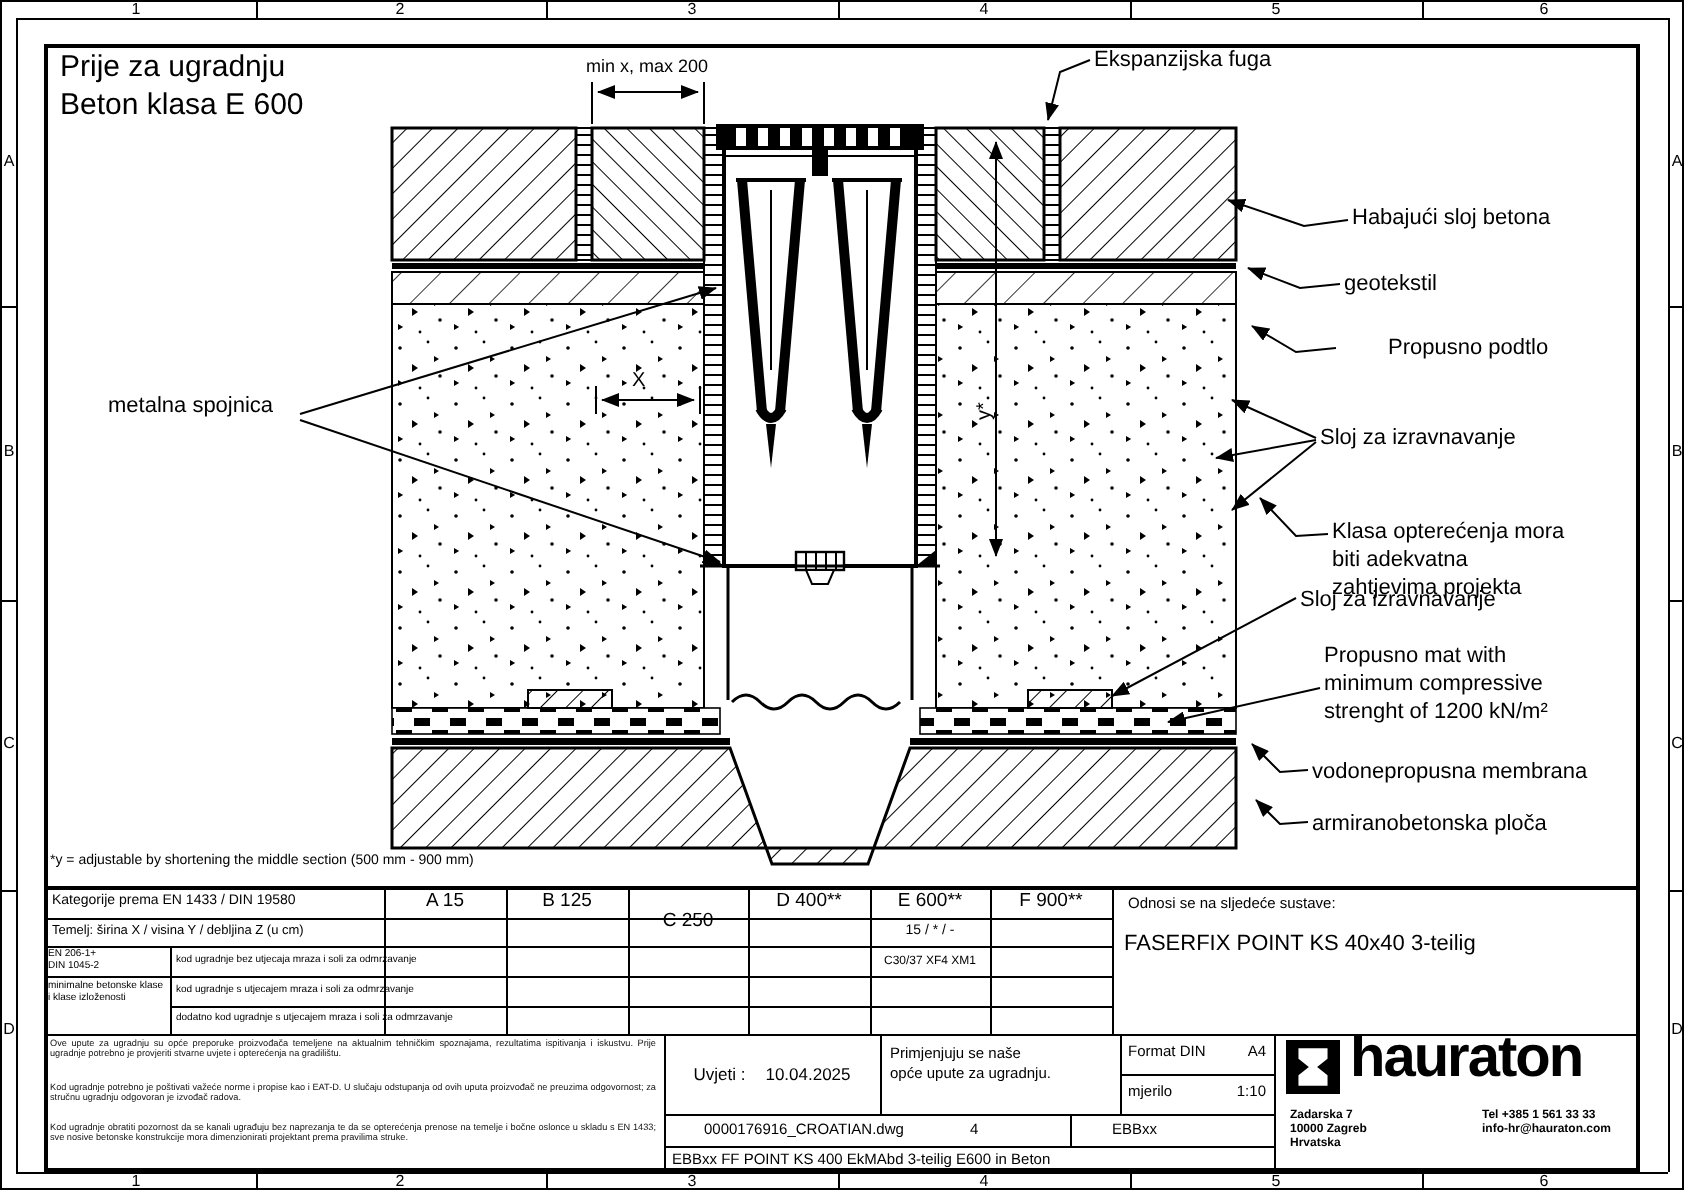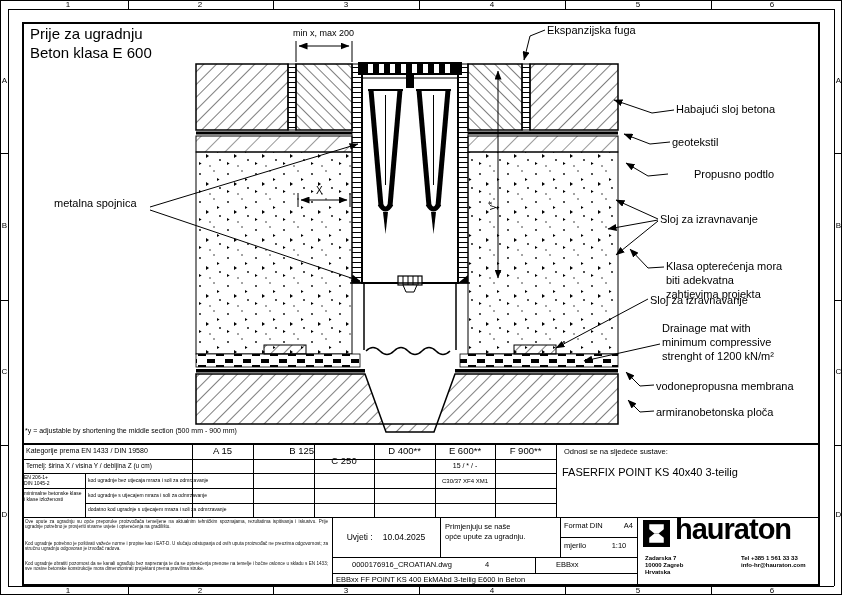--- a/index.html
+++ b/index.html
@@ -207,21 +207,21 @@
 <div class="t fs11" style="left:547px;top:24px;">Ekspanzijska fuga</div>
 <div class="t fs11" style="left:54px;top:197px;">metalna spojnica</div>
 <div class="t fs11" style="left:676px;top:103px;">Habajući sloj betona</div>
 <div class="t fs11" style="left:672px;top:136px;">geotekstil</div>
 <div class="t fs11" style="left:670px;top:168px;margin-left:24px;">Propusno podtlo</div>
 <div class="t fs11" style="left:660px;top:213px;">Sloj za izravnavanje</div>
 <div class="t fs11" style="left:666px;top:260px;">Klasa opterećenja mora</div>
 <div class="t fs11" style="left:666px;top:274px;">biti adekvatna</div>
 <div class="t fs11" style="left:666px;top:288px;">zahtjevima projekta</div>
 <div class="t fs11" style="left:650px;top:294px;">Sloj za izravnavanje</div>
-<div class="t fs11" style="left:662px;top:322px;">Drainage mat with</div>
+<div class="t fs11" style="left:662px;top:322px;">Propusno mat with</div>
 <div class="t fs11" style="left:662px;top:336px;">minimum compressive</div>
 <div class="t fs11" style="left:662px;top:350px;">strenght of 1200 kN/m²</div>
 <div class="t fs11" style="left:656px;top:380px;">vodonepropusna membrana</div>
 <div class="t fs11" style="left:656px;top:406px;">armiranobetonska ploča</div>
 <div class="t fs10" style="left:316px;top:185px;">X</div>
 <div class="t fs10 rot" style="left:487px;top:210px;">y*</div>
 <div class="t fs7" style="left:25px;top:427px;">*y = adjustable by shortening the middle section (500 mm - 900 mm)</div>
 
 <div class="hline" style="left:22px;top:443px;width:798px;height:2px;"></div>
 <div class="hline" style="left:22px;top:459px;width:534px;"></div>
@@ -233,21 +233,21 @@
 <div class="vline" style="left:192px;top:443px;height:74px;"></div>
 <div class="vline" style="left:253px;top:443px;height:74px;"></div>
 <div class="vline" style="left:314px;top:443px;height:74px;"></div>
 <div class="vline" style="left:374px;top:443px;height:74px;"></div>
 <div class="vline" style="left:435px;top:443px;height:74px;"></div>
 <div class="vline" style="left:495px;top:443px;height:74px;"></div>
 <div class="vline" style="left:556px;top:443px;height:74px;"></div>
 
 <div class="t fs7" style="left:26px;top:447px;">Kategorije prema EN 1433 / DIN 19580</div>
 <div class="t fs95 c" style="left:192px;top:446px;width:61px;">A 15</div>
-<div class="t fs95 c" style="left:253px;top:446px;width:61px;text-align:right;">B 125</div>
+<div class="t fs95 c" style="left:253px;top:446px;width:61px;">B 125</div>
 <div class="t fs95 c" style="left:314px;top:456px;width:60px;">C 250</div>
 <div class="t fs95 c" style="left:374px;top:446px;width:61px;">D 400**</div>
 <div class="t fs95 c" style="left:435px;top:446px;width:60px;">E 600**</div>
 <div class="t fs95 c" style="left:495px;top:446px;width:61px;">F 900**</div>
 <div class="t fs65" style="left:26px;top:462px;">Temelj: širina X / visina Y / debljina Z (u cm)</div>
 <div class="t fs7 c" style="left:435px;top:462px;width:60px;">15 / * / -</div>
 <div class="t fs5" style="left:24px;top:475px;">EN 206-1+</div>
 <div class="t fs5" style="left:24px;top:481px;">DIN 1045-2</div>
 <div class="t fs5" style="left:24px;top:491px;width:59px;white-space:normal;line-height:5.5px;">minimalne betonske klase i klase izloženosti</div>
 <div class="t fs5" style="left:88px;top:478px;">kod ugradnje bez utjecaja mraza i soli za odmrzavanje</div>
@@ -273,21 +273,21 @@
 
 <div style="position:absolute;left:334px;top:517px;width:104px;height:40px;display:flex;align-items:center;justify-content:center;gap:10px;">
   <span class="fs85">Uvjeti :</span>
   <span class="fs85">10.04.2025</span>
 </div>
 <div class="t fs75" style="left:445px;top:523px;">Primjenjuju se naše</div>
 <div class="t fs75" style="left:445px;top:533px;">opće upute za ugradnju.</div>
 <div class="t fs75" style="left:564px;top:522px;">Format DIN</div>
 <div class="t fs75" style="left:608px;top:522px;width:25px;text-align:right;">A4</div>
 <div class="t fs75" style="left:564px;top:542px;text-align:right;">mjerilo</div>
-<div class="t fs75" style="left:605px;top:542px;width:28px;text-align:center;">1:10</div>
+<div class="t fs75" style="left:605px;top:542px;width:28px;text-align:right;">1:10</div>
 <div class="t fs75" style="left:336px;top:561px;padding-left:16px;">0000176916_CROATIAN.dwg</div>
 <div class="t fs75" style="left:485px;top:561px;">4</div>
 <div class="t fs75" style="left:556px;top:561px;">EBBxx</div>
 <div class="t fs75" style="left:336px;top:576px;">EBBxx FF POINT KS 400  EkMAbd 3-teilig E600 in Beton</div>
 
 <svg style="position:absolute;left:643px;top:520px;" width="27" height="27" viewBox="0 0 26 26">
   <rect x="0" y="0" width="26" height="26" fill="#000"></rect>
   <path d="M6,4 h14 v5 l-5,4 h-4 l-5,-4 z" fill="#fff"></path>
   <path d="M6,22 h14 v-5 l-5,-4 h-4 l-5,4 z" fill="#fff"></path>
 </svg>

